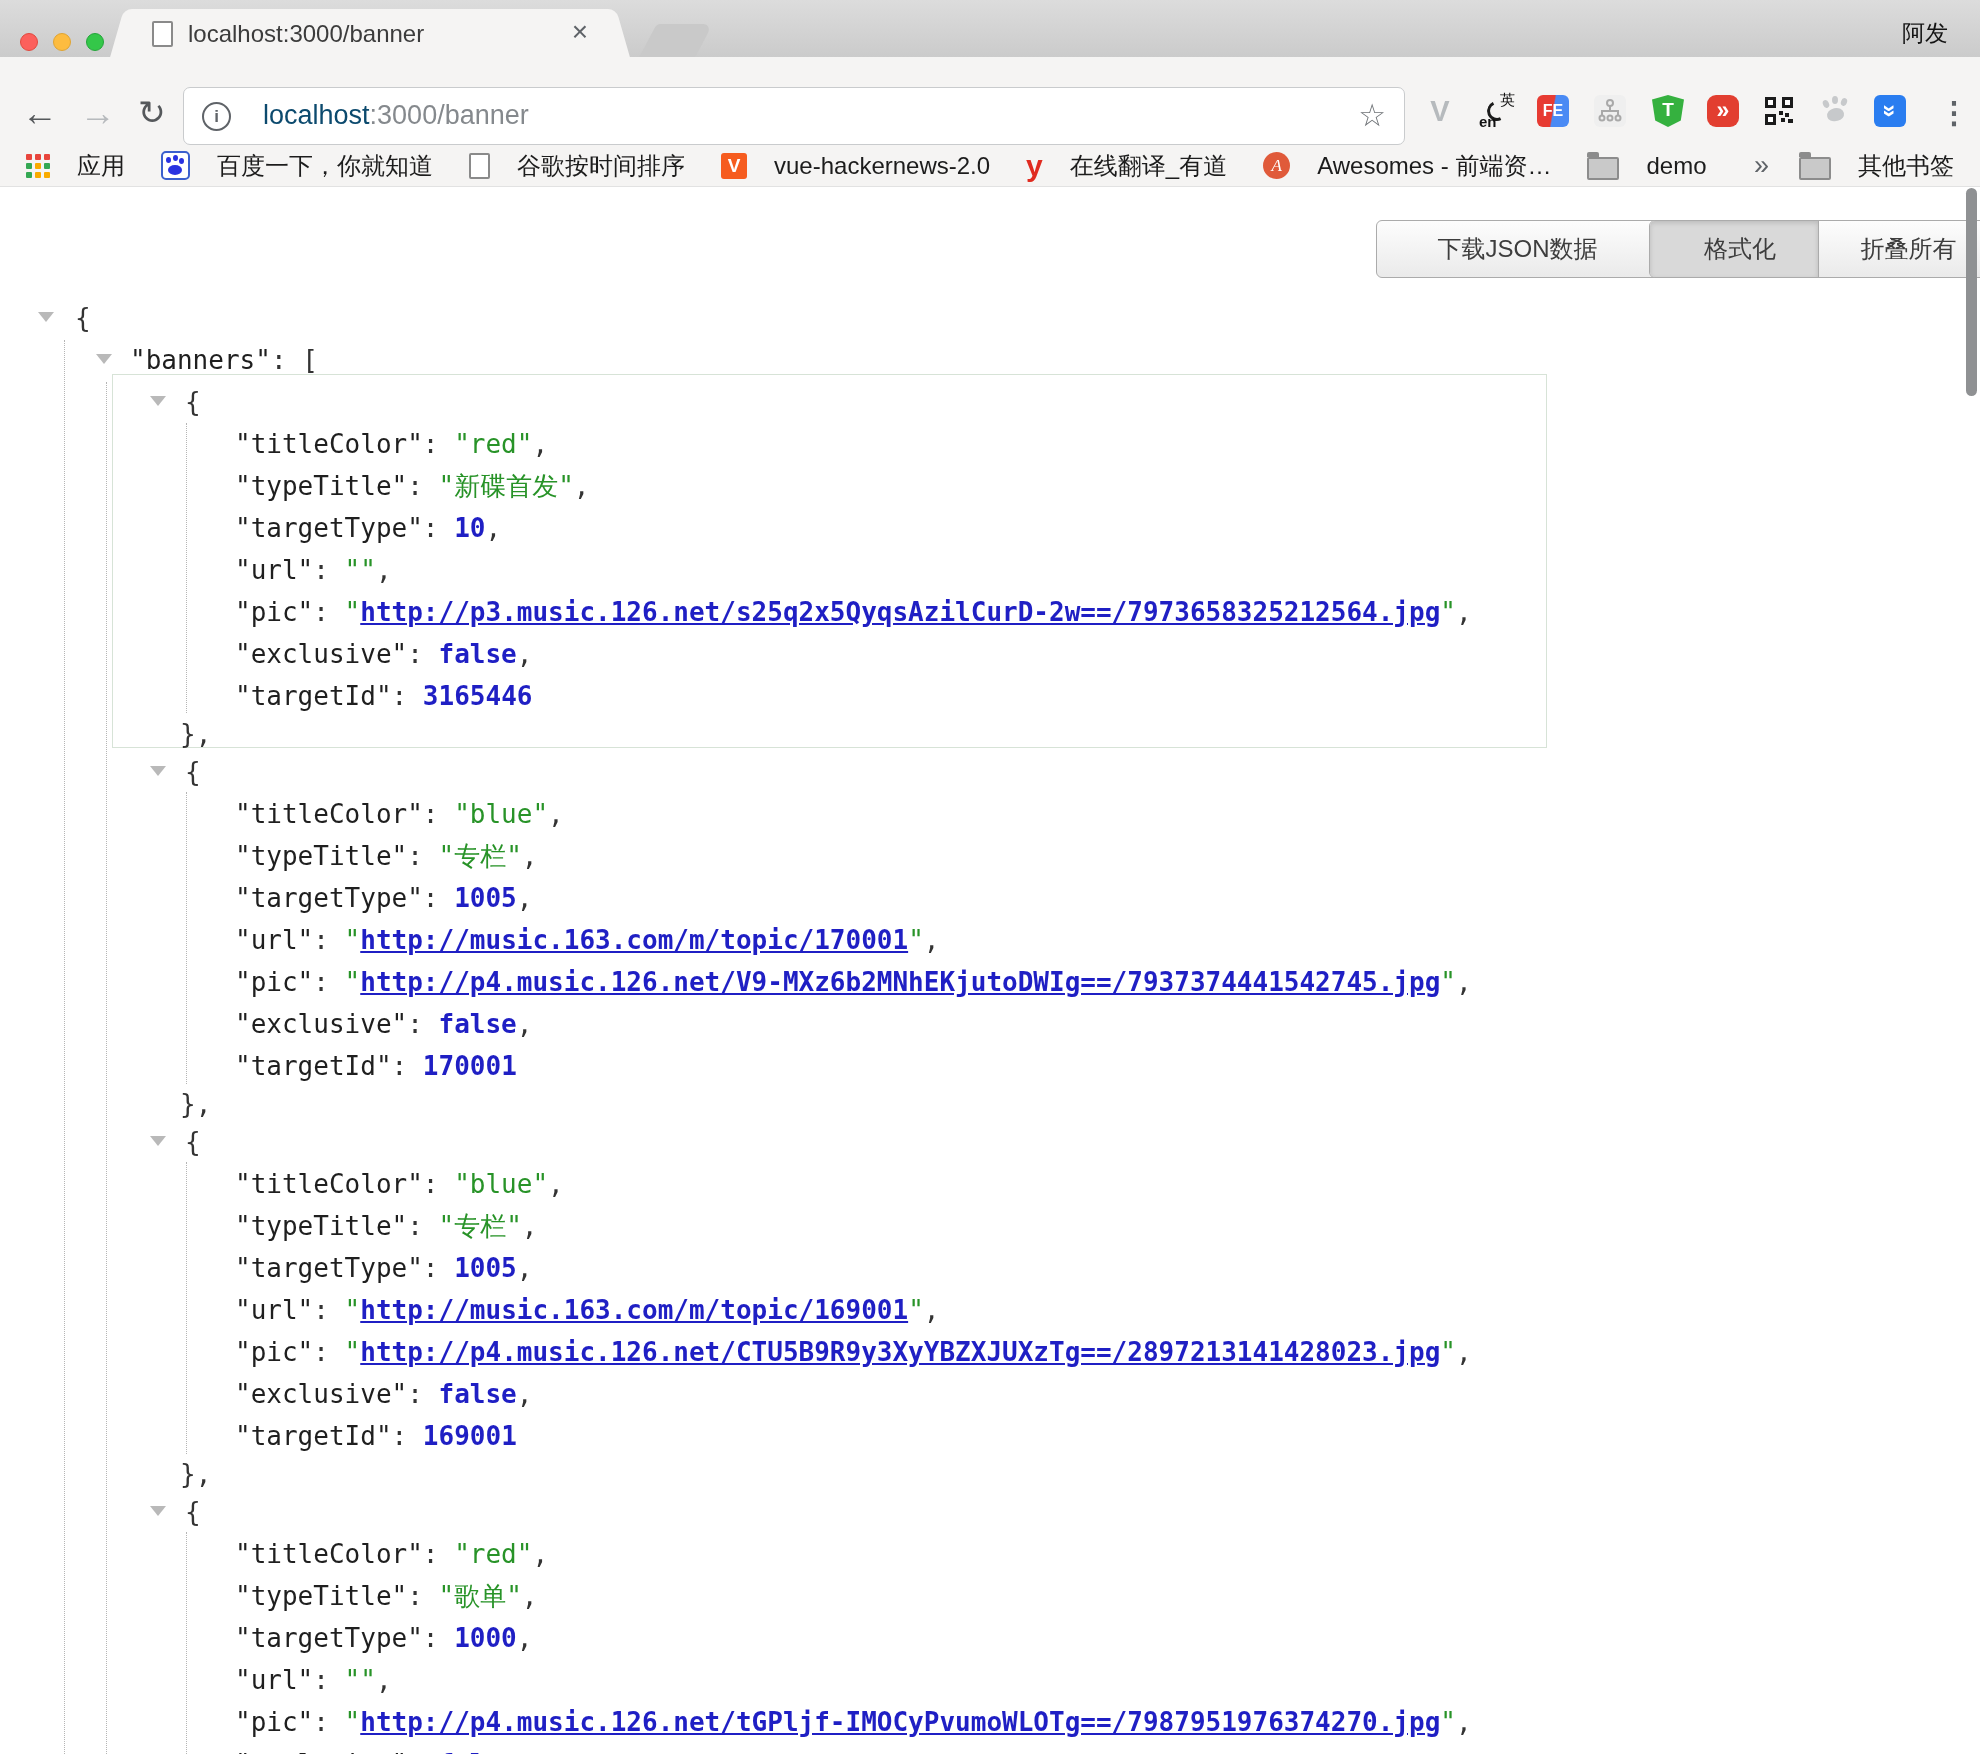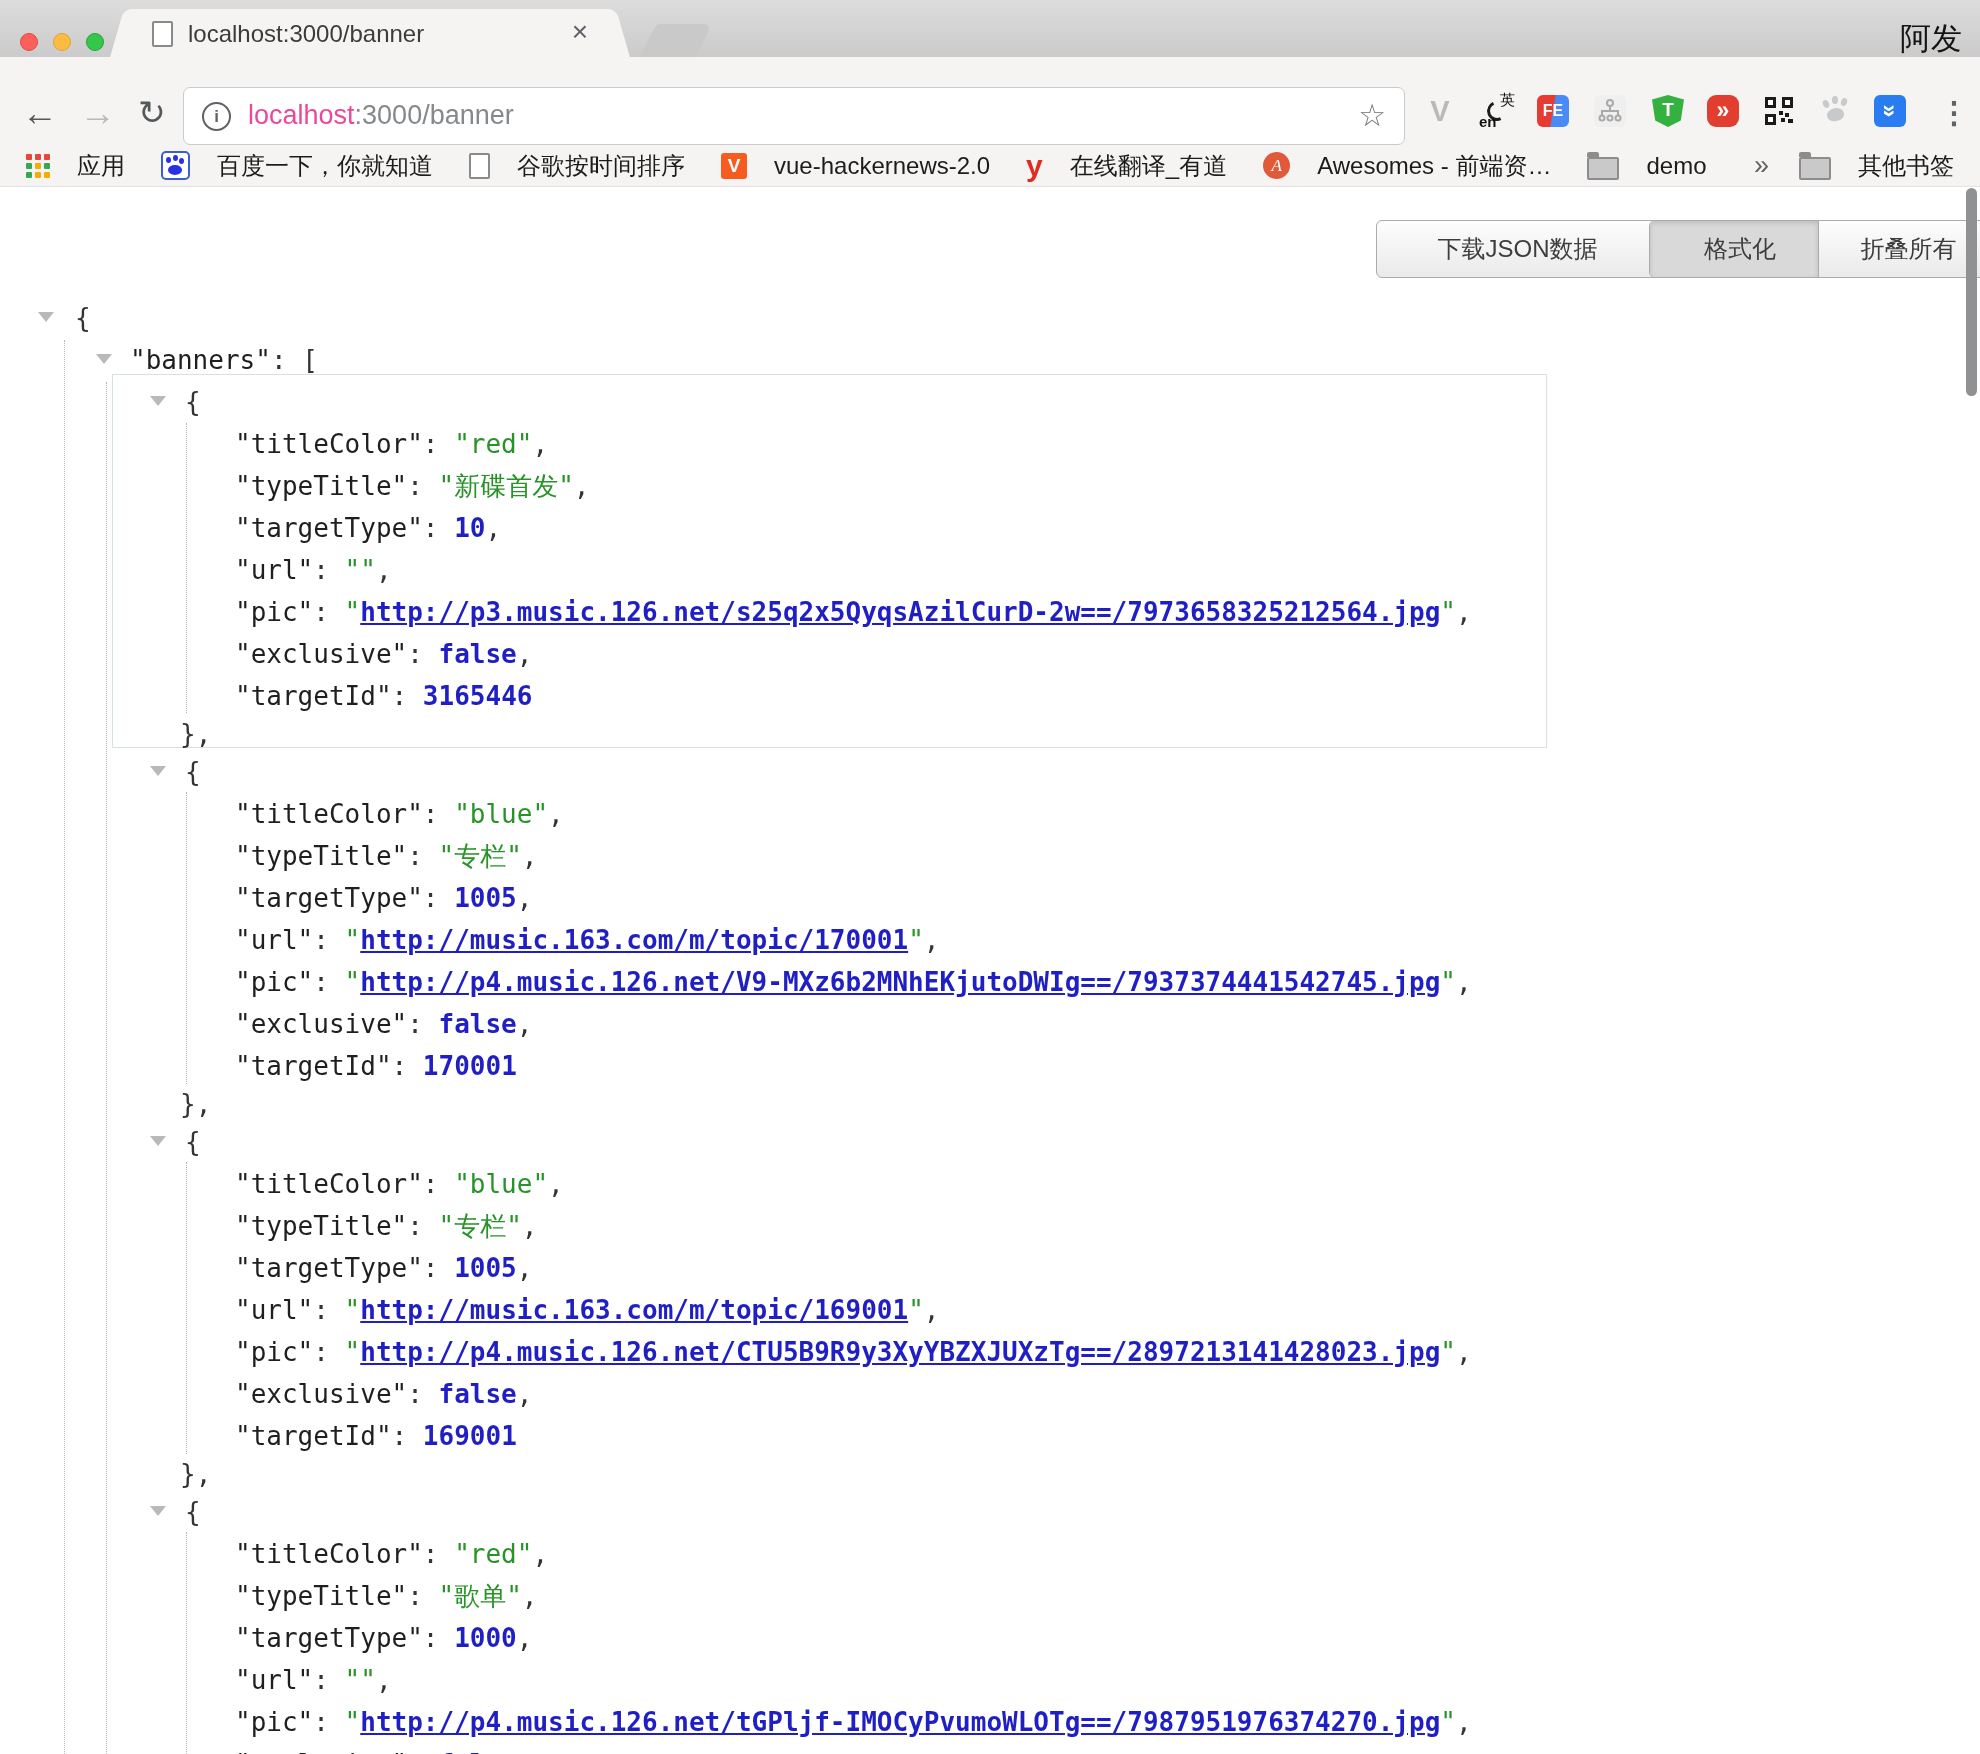--- a/index.html
+++ b/index.html
@@ -19,34 +19,34 @@
        background:#f5f4f3;}
   .tab::before{left:-13px;transform:skewX(-16deg);border-radius:8px 0 0 0;}
   .tab::after{right:-13px;transform:skewX(16deg);border-radius:0 8px 0 0;}
   .doc-icon{position:absolute;width:17px;height:22px;background:#fff;border:2px solid #8a8a8a;
        border-radius:2px;}
   .tab .doc-icon{left:22px;top:12px;}
   .tab-title{position:absolute;left:58px;top:11px;font-size:24px;color:#3c3c3c;white-space:nowrap;}
   .tab-close{position:absolute;right:22px;top:8px;font-size:28px;color:#5f6368;line-height:30px;}
   .newtab{position:absolute;left:648px;top:24px;width:56px;height:33px;background:#c9c9c9;
        transform:skewX(-28deg);border-radius:4px 10px 0 0;}
-  .profile{position:absolute;right:18px;top:18px;font-size:31px;color:#141414;}
+  .profile{position:absolute;right:32px;top:18px;font-size:23px;color:#141414;}
 
   
   .toolbar{position:absolute;top:57px;left:0;right:0;height:88px;background:#f5f4f3;}
   .navicon{position:absolute;font-size:36px;line-height:36px;top:38px;}
   .nav-back{left:22px;color:#55585b;}
   .nav-forward{left:80px;color:#b7babd;}
   .nav-reload{left:138px;color:#55585b;font-size:33px;}
   .omnibox{position:absolute;left:183px;top:30px;width:1220px;height:56px;background:#fff;
        border:1px solid #c9cbcd;border-radius:7px;}
   .info-icon{position:absolute;left:18px;top:14px;width:25px;height:25px;border:2px solid #5f6368;
        border-radius:50%;color:#5f6368;font-size:17px;font-weight:bold;text-align:center;line-height:25px;}
   .url-text{position:absolute;left:64px;top:12px;font-size:27px;white-space:nowrap;}
-  .url-host{color:#ec4899;}
+  .url-host{color:#0c4a6e;margin-left:15px;}
   .url-path{color:#85898d;}
   .star{position:absolute;right:18px;top:9px;font-size:31px;color:#6f7377;}
 
   
   .ext{position:absolute;top:95px;width:32px;height:32px;text-align:center;}
   .ext-vue{left:1424px;color:#b6babd;font-size:29px;font-weight:bold;line-height:32px;}
   .ext-translate{left:1481px;}
   .ext-translate .zh{position:absolute;top:-4px;right:-2px;font-size:15px;color:#111;}
   .ext-translate .en{position:absolute;bottom:-3px;left:-2px;font-size:15px;color:#111;font-weight:bold;}
   .ext-translate::before{content:"";position:absolute;inset:6px;border:3px solid #1c1c1c;

